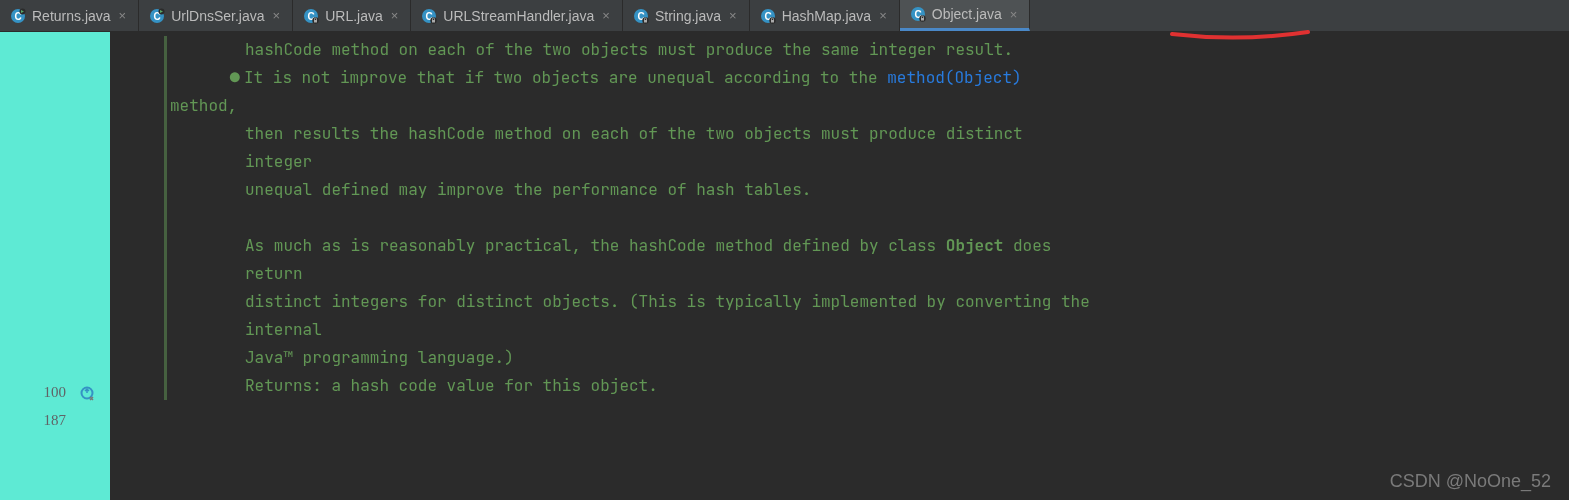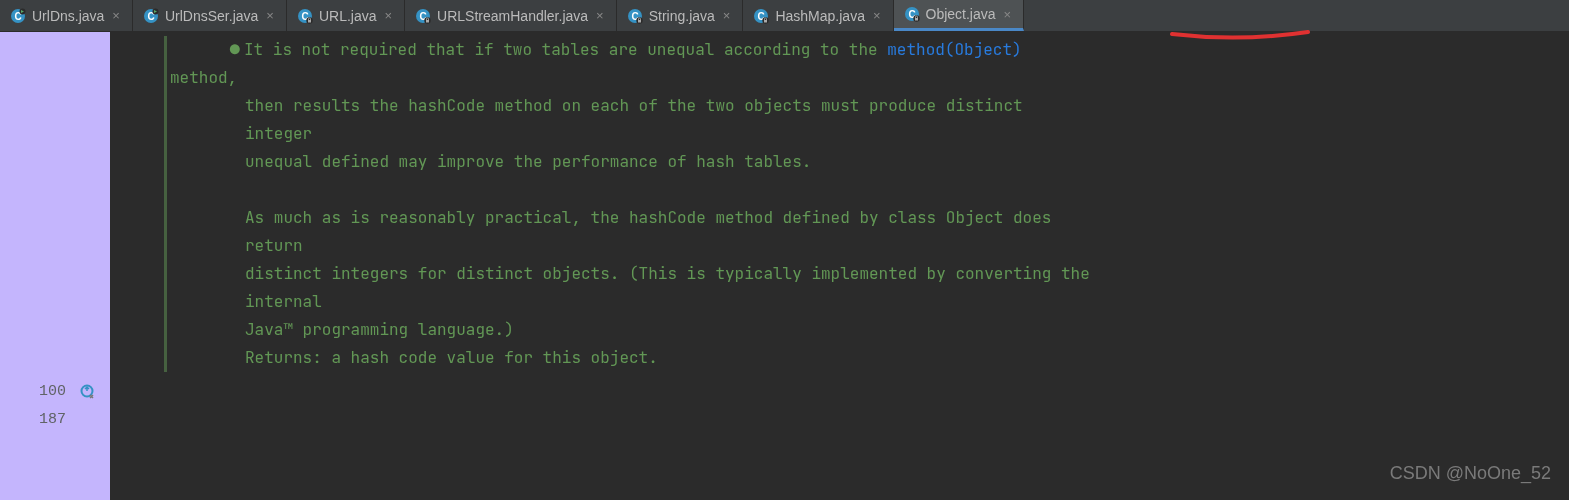--- a/index.html
+++ b/index.html
@@ -54,24 +54,24 @@
     height: 10px;
     pointer-events: none;
   }
   .editor {
     display: flex;
     height: calc(500px - 32px);
     background: #2b2b2b;
   }
   .gutter {
     width: 110px;
-    background: #c4b5fd;
+    background: #5eead4;
     color: #606366;
     text-align: right;
-    font-family: Liberation Mono, monospace;
+    font-family: Liberation Serif, serif;
     font-size: 15px;
     padding-top: 6px;
     position: relative;
   }
   .gutter .ln {
     height: 28px;
     line-height: 28px;
     padding-right: 44px;
     position: relative;
   }
@@ -106,47 +106,47 @@
   }
   .code-ref {
     color: #629755;
     font-family: "JetBrains Mono", Consolas, monospace;
   }
   .italic { }
   .link-nou {
     color: #287bde;
     font-family: "JetBrains Mono", Consolas, monospace;
   }
-  .obj-ref { color: #629755; font-family: "JetBrains Mono", Consolas, monospace; }
+  .obj-ref { color: #629755; font-family: "JetBrains Mono", Consolas, monospace; font-weight: bold; }
   .bullet { color:#629755; margin-left:60px; display:inline-block; width:14px;}
   .watermark {
     position:absolute;
     right: 18px;
-    bottom: 16px;
+    bottom: 8px;
     color: #7a7a7a;
     font-size: 18px;
     font-family: sans-serif;
   }
   .doc-section { position:relative; }
 </style>
 </head>
 <body>
 
 <div class="tabs">
 
 <div class="tab">
       <span class="icon-class">
         <svg viewBox="0 0 16 16">
           <circle cx="8" cy="8" r="7" fill="#3592c4"></circle>
           <text x="8" y="12" text-anchor="middle" font-size="10" fill="#fff" font-weight="bold">C</text>
           <circle cx="12.5" cy="3.5" r="3" fill="#2b2b2b"></circle>
           <path d="M11 2 l3 1.5 l-3 1.5 z" fill="#59a869"></path>
         </svg>
       </span>
-      <span>UrlDns.java</span>
+      <span>Returns.java</span>
       <span class="close">×</span>
     </div>
     <div class="tab">
       <span class="icon-class">
         <svg viewBox="0 0 16 16">
           <circle cx="8" cy="8" r="7" fill="#3592c4"></circle>
           <text x="8" y="12" text-anchor="middle" font-size="10" fill="#fff" font-weight="bold">C</text>
           <circle cx="12.5" cy="3.5" r="3" fill="#2b2b2b"></circle>
           <path d="M11 2 l3 1.5 l-3 1.5 z" fill="#59a869"></path>
         </svg>
@@ -239,21 +239,22 @@
       </span>
     </div>
     <div class="ln"><span>187</span></div>
   </div>
 
   <div class="code">
     <div class="doc-section">
       <div class="doc-border"></div>
 
       <div class="doc">
-        <span style="display:block;"><span class="bullet">●</span><span>It is </span><span class="italic">not</span><span> required that if two tables are unequal according to the </span><span class="link-nou">method(Object)</span><span> method,</span></span>
+        <span class="indent"><span class="code-ref">hashCode</span><span> method on each of the two objects must produce the same integer result.</span></span>
+        <span style="display:block;"><span class="bullet">●</span><span>It is </span><span class="italic">not</span><span> improve that if two objects are unequal according to the </span><span class="link-nou">method(Object)</span><span> method,</span></span>
         <span class="indent"><span>then results the </span><span class="code-ref">hashCode</span><span> method on each of the two objects must produce distinct integer</span></span>
         <span class="indent">unequal defined may improve the performance of hash tables.</span>
         <span class="para" style="height:28px;"></span>
         <span class="para"><span>As much as is reasonably practical, the hashCode method defined by class </span><span class="obj-ref">Object</span><span> does return</span></span>
         <span class="para">distinct integers for distinct objects. (This is typically implemented by converting the internal</span>
         <span class="para">Java™ programming language.)</span>
         <span class="para"><span>Returns:</span><span>  a hash code value for this object.</span></span>
 
       </div>
 

